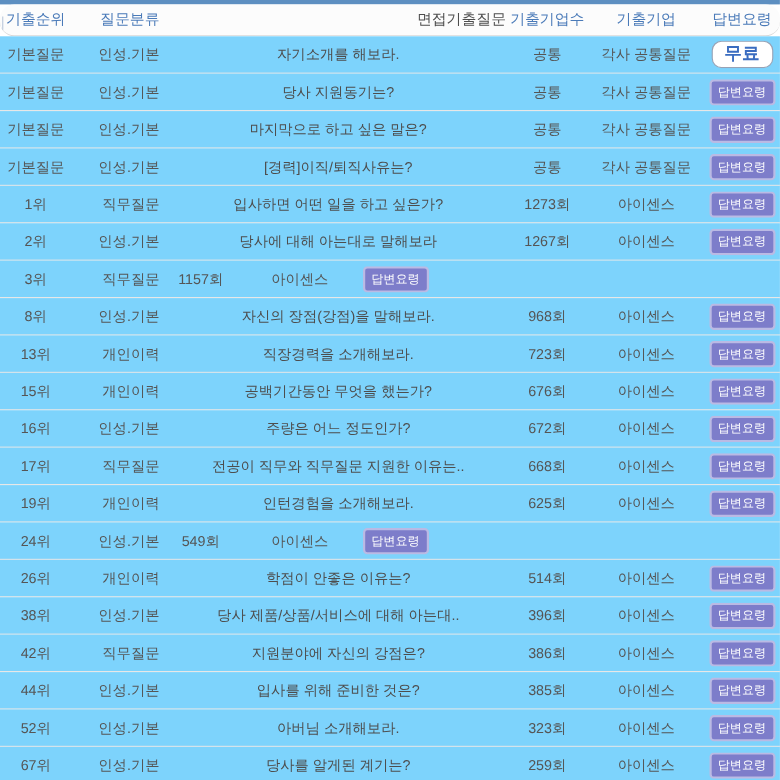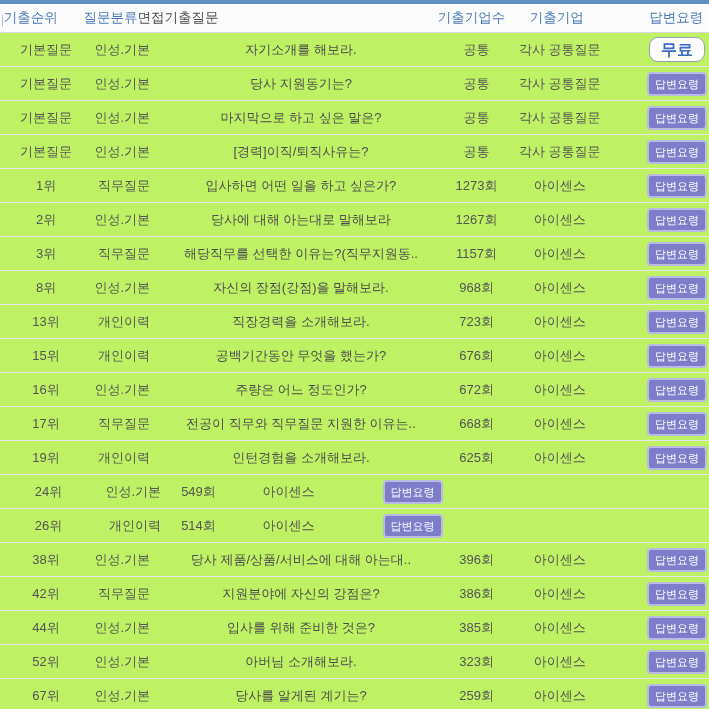--- a/index.html
+++ b/index.html
@@ -14,20 +14,21 @@
   .topbar {
     height:4px;
     background:#5d8fc1;
   }
   .thead {
     display:flex;
     height:29px;
     align-items:center;
     background:#fcfcfc;
     border-bottom:1px solid #d8d8d8;
+    border-radius:13px;
   }
   .th {
     color:#4a7ab8;
     font-size:13.5px;
     text-align:center;
     white-space:nowrap;
     overflow:hidden;
   }
   .th.c1 { position:relative; }
   .th.c1::before {
@@ -35,36 +36,35 @@
     position:absolute;
     left:2px; top:6px;
     width:1px; height:17px;
     background:#b9c6da;
   }
   .tr {
     display:flex;
     height:34px;
     align-items:center;
     border-bottom:1px solid #e7e7e7;
-    background:#bef264;
-    padding-left:16px;
+    background:#7dd3fc;
   }
   .td {
     color:#555555;
     font-size:13px;
     text-align:center;
     white-space:nowrap;
     overflow:hidden;
   }
   .c1 { width:65px; }
   .c2 { width:80px;text-align:right; }
   .c3 { width:315px; text-align:center; padding-left:10px; color:#4d4d4d; }
   .c4 { width:75px;text-align:center; }
   .c5 { width:105px; }
-  .c6 { width:69px; display:flex; justify-content:center; align-items:center;margin-left:37px; }
+  .c6 { width:69px; display:flex; justify-content:center; align-items:center; }
   .td.c3 { cursor:pointer; }
   .btn-tip {
     display:inline-block;
     background:#7d7dca;
     color:#ffffff;
     font-size:11px;
     font-family:inherit;
     line-height:1;
     padding:5px 6px 4px;
     border:2px solid #babae4;
@@ -90,21 +90,21 @@
 </style>
 </head>
 <body>
 
 <div class="page">
   <div class="topbar"></div>
 
   <div class="thead">
     <div class="th c1">기출순위</div>
     <div class="th c2">질문분류</div>
-    <div class="th c3" style="text-align:left;padding-left:0;">면접기출질문</div>
+    <div class="th c3" style="text-align:right;padding-left:0;">면접기출질문</div>
     <div class="th c4">기출기업수</div>
     <div class="th c5">기출기업</div>
     <div class="th c6">답변요령</div>
   </div>
 
   <div id="tbody">
       <div class="tr">
         <div class="td c1">기본질문</div>
         <div class="td c2">인성.기본</div>
         <div class="td c3">자기소개를 해보라.</div>
@@ -160,21 +160,20 @@
         <div class="td c3">당사에 대해 아는대로 말해보라</div>
         <div class="td c4">1267회</div>
         <div class="td c5">아이센스</div>
         <div class="td c6">
           <button class="btn-tip">답변요령</button>
         </div>
       </div>
       <div class="tr">
         <div class="td c1">3위</div>
         <div class="td c2">직무질문</div>
-        <div class="td c3">해당직무를 선택한 이유는?(직무지원동..</div>
         <div class="td c4">1157회</div>
         <div class="td c5">아이센스</div>
         <div class="td c6">
           <button class="btn-tip">답변요령</button>
         </div>
       </div>
       <div class="tr">
         <div class="td c1">8위</div>
         <div class="td c2">인성.기본</div>
         <div class="td c3">자신의 장점(강점)을 말해보라.</div>
@@ -239,20 +238,21 @@
         <div class="td c2">인성.기본</div>
         <div class="td c4">549회</div>
         <div class="td c5">아이센스</div>
         <div class="td c6">
           <button class="btn-tip">답변요령</button>
         </div>
       </div>
       <div class="tr">
         <div class="td c1">26위</div>
         <div class="td c2">개인이력</div>
+        <div class="td c3">학점이 안좋은 이유는?</div>
         <div class="td c4">514회</div>
         <div class="td c5">아이센스</div>
         <div class="td c6">
           <button class="btn-tip">답변요령</button>
         </div>
       </div>
       <div class="tr">
         <div class="td c1">38위</div>
         <div class="td c2">인성.기본</div>
         <div class="td c3">당사 제품/상품/서비스에 대해 아는대..</div>

